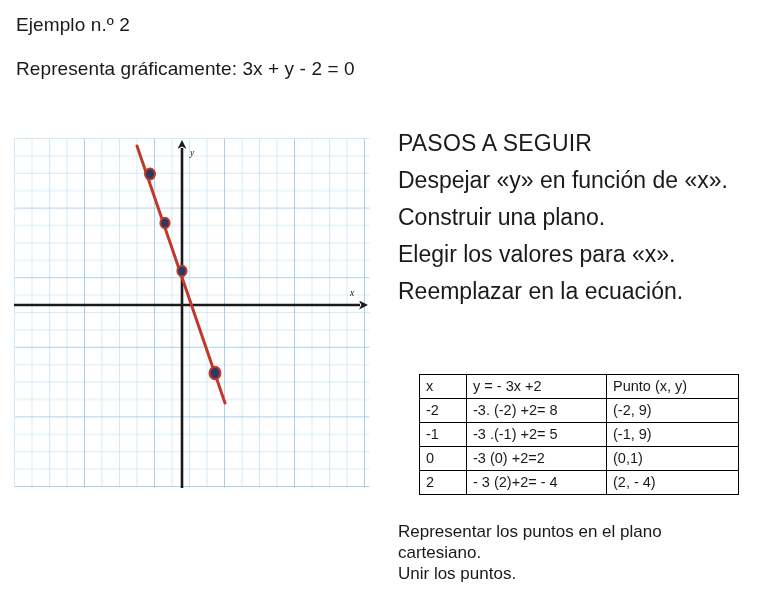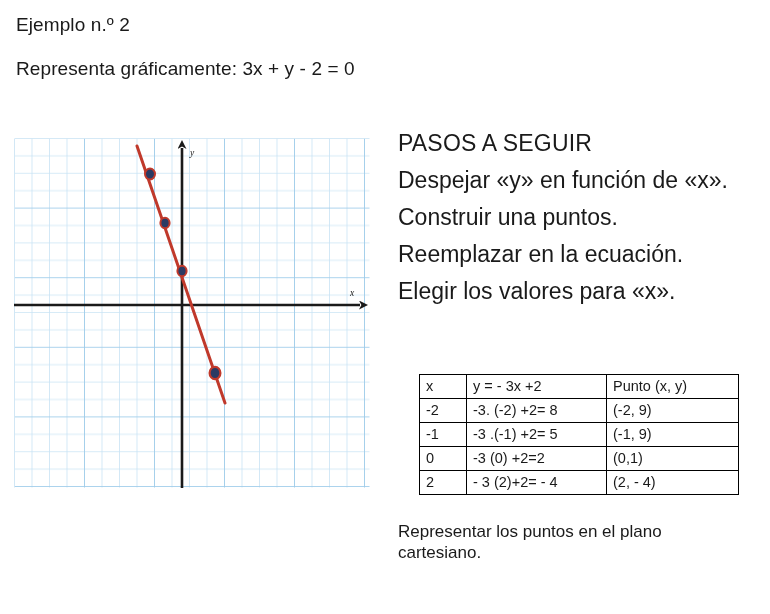--- a/index.html
+++ b/index.html
@@ -141,23 +141,23 @@
       <ellipse cx="151" cy="85" rx="4.6" ry="5.2" fill="#2b3a63" stroke="#c0392b" stroke-width="2"></ellipse>
       <ellipse cx="168" cy="133" rx="4.6" ry="5.2" fill="#2b3a63" stroke="#c0392b" stroke-width="2"></ellipse>
       <ellipse cx="201" cy="235" rx="5.4" ry="6.2" fill="#2b3a63" stroke="#c0392b" stroke-width="2.2"></ellipse>
     </g>
   </svg>
 </div>
 
 <div id="steps-block">
   <div class="step-line">PASOS A SEGUIR</div>
   <div class="step-line">Despejar «y» en función de «x».</div>
-  <div class="step-line">Construir una puntos.</div>
+  <div class="step-line">Construir una plano.</div>
+  <div class="step-line">Elegir los valores para «x».</div>
   <div class="step-line">Reemplazar en la ecuación.</div>
-  <div class="step-line">Elegir los valores para «x».</div>
 </div>
 
 <table id="values-table">
   <colgroup>
       <col class="c1">
       <col class="c2">
       <col class="c3">
     </colgroup>
   <tbody>
     <tr>
@@ -183,13 +183,14 @@
     <tr>
       <td>2</td>
       <td>- 3 (2)+2= - 4</td>
       <td>(2, - 4)</td>
     </tr>
   </tbody>
 </table>
 
 <div id="footer-block">
   <div class="footer-line">Representar los puntos en el plano cartesiano.</div>
+  <div class="footer-line">Unir los puntos.</div>
 </div>
 
 </body></html>

